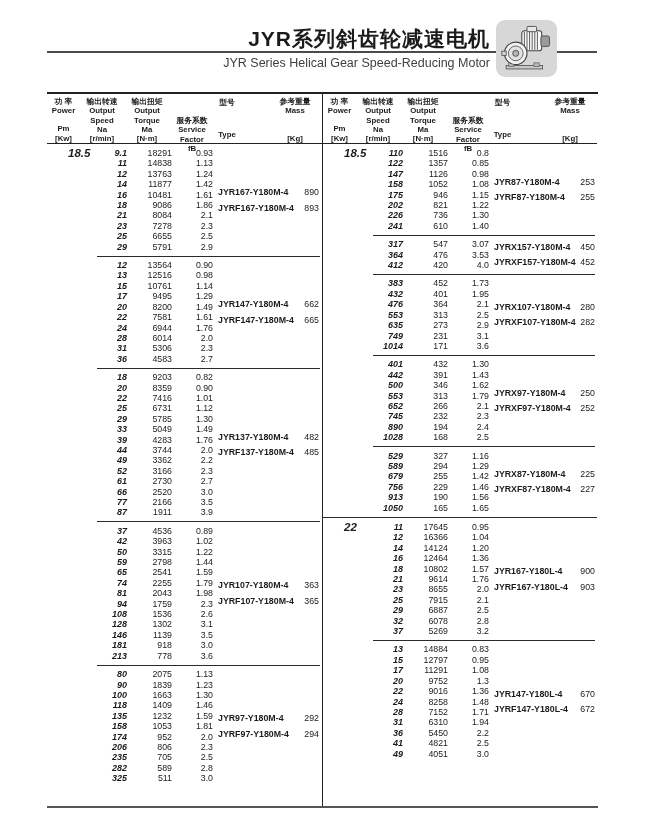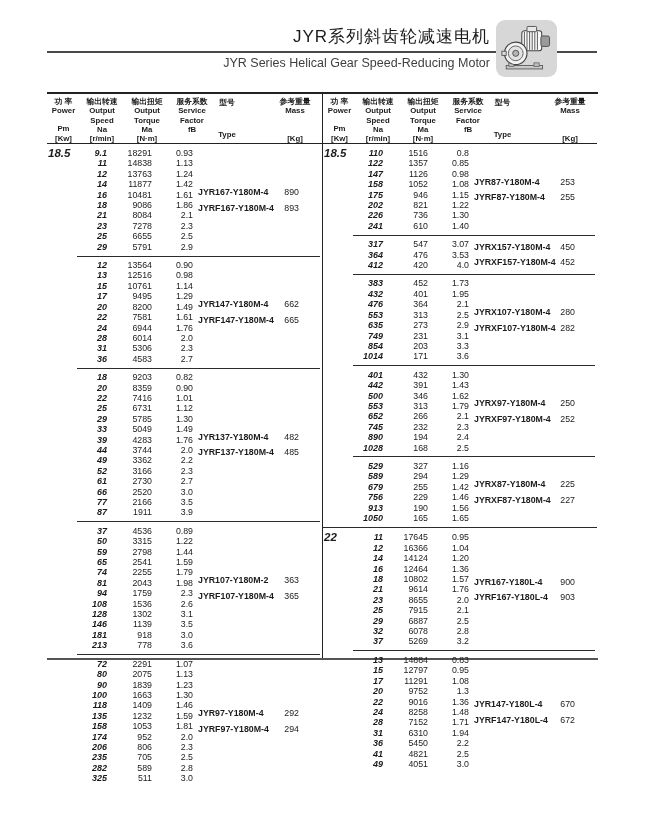--- a/index.html
+++ b/index.html
@@ -3,60 +3,60 @@
 <meta charset="utf-8">
 <style>
   html,body { margin:0; padding:0; background:#fff; }
   .page {
     position:relative; width:646px; height:826px; background:#ffffff;
     font-family:"Liberation Sans", sans-serif; color:#1b1b1b; overflow:hidden;
   }
   
   .title-cn {
     position:absolute; top:25px; right:156px;
-    font-size:17px; font-weight:normal; letter-spacing:1px; white-space:nowrap;
+    font-size:21px; font-weight:bold; letter-spacing:1px; white-space:nowrap;
   }
   .title-rule {
     position:absolute; top:51px; left:47px; width:550px; height:2px; background:#4a4a4a;
   }
   .subtitle {
     position:absolute; top:56px; right:156px;
     font-size:12.5px; white-space:nowrap; color:#404040;
   }
   .motor-box {
     position:absolute; top:20px; left:496px; width:61px; height:57px;
     background:#d7d7d7; border-radius:9px; z-index:2;
     display:flex; align-items:center; justify-content:center;
   }
   
   .spec-table {
-    position:absolute; left:47px; top:92px; width:551px; height:568px;
+    position:absolute; left:47px; top:92px; width:551px; height:716px;
     border-top:2px solid #222; border-bottom:2px solid #555;
     display:flex; box-sizing:border-box;
   }
   .half { width:275px; box-sizing:border-box; }
   .half-right { border-left:1px solid #222; }
   .thead {
     height:50px; border-bottom:1px solid #222; box-sizing:border-box;
     display:flex; padding-top:3px; font-weight:bold; text-align:center;
     font-size:7.8px; line-height:9.3px;
   }
   .hcell { display:flex; flex-direction:column; }
   .hcell span { display:block; }
   .h-power { width:33px; }
   .h-speed { width:44px; }
   .h-torque { width:46px; }
-  .h-factor { width:44px; }
+  .h-factor { width:44px;margin-top:19px; }
   .h-type  { flex:1; padding-right:28px;gap:23px; }
   .h-mass  { width:54px;text-align:center; }
   .h-bot { margin-top:auto; }
   .h-type .hcn { margin-top:1px; }
   
   .tbody { padding-top:4px; }
-  .group { position:relative; padding:0 2px 0 30px; box-sizing:border-box; }
+  .group { position:relative; padding:0 2px 0 30px; box-sizing:border-box;margin-left:20px; }
   .power {
     position:absolute; left:1px; top:-1px;
     font-weight:bold; font-style:italic; font-size:11.5px;
   }
   .block { position:relative; }
   .row { display:flex; height:10.42px; line-height:10.6px; font-size:8.8px; }
   .c-speed  { width:30px; text-align:right; font-weight:bold; font-style:italic; font-size:9px; }
   .c-torque { width:45px; text-align:right; }
   .c-factor { width:41px; text-align:right; }
   .types {
@@ -351,20 +351,25 @@
               </div>
             </div>
             <div class="sep"></div>
             <div class="block">
               <div class="row">
                 <span class="c-speed">37</span>
                 <span class="c-torque">4536</span>
                 <span class="c-factor">0.89</span>
               </div>
               <div class="row">
+                <span class="c-speed">42</span>
+                <span class="c-torque">3963</span>
+                <span class="c-factor">1.02</span>
+              </div>
+              <div class="row">
                 <span class="c-speed">50</span>
                 <span class="c-torque">3315</span>
                 <span class="c-factor">1.22</span>
               </div>
               <div class="row">
                 <span class="c-speed">59</span>
                 <span class="c-torque">2798</span>
                 <span class="c-factor">1.44</span>
               </div>
               <div class="row">
@@ -407,36 +412,31 @@
                 <span class="c-torque">918</span>
                 <span class="c-factor">3.0</span>
               </div>
               <div class="row">
                 <span class="c-speed">213</span>
                 <span class="c-torque">778</span>
                 <span class="c-factor">3.6</span>
               </div>
               <div class="types">
                 <div class="type-row">
-                  <span class="type-name">JYR107-Y180M-2</span>
+                  <span class="type-name">JYR107-Y180M-4</span>
                   <span class="type-mass">363</span>
                 </div>
                 <div class="type-row">
                   <span class="type-name">JYRF107-Y180M-4</span>
                   <span class="type-mass">365</span>
                 </div>
               </div>
             </div>
             <div class="sep"></div>
             <div class="block">
-              <div class="row">
-                <span class="c-speed">72</span>
-                <span class="c-torque">2291</span>
-                <span class="c-factor">1.07</span>
-              </div>
               <div class="row">
                 <span class="c-speed">80</span>
                 <span class="c-torque">2075</span>
                 <span class="c-factor">1.13</span>
               </div>
               <div class="row">
                 <span class="c-speed">90</span>
                 <span class="c-torque">1839</span>
                 <span class="c-factor">1.23</span>
               </div>
@@ -647,25 +647,20 @@
                 <span class="c-speed">635</span>
                 <span class="c-torque">273</span>
                 <span class="c-factor">2.9</span>
               </div>
               <div class="row">
                 <span class="c-speed">749</span>
                 <span class="c-torque">231</span>
                 <span class="c-factor">3.1</span>
               </div>
               <div class="row">
-                <span class="c-speed">854</span>
-                <span class="c-torque">203</span>
-                <span class="c-factor">3.3</span>
-              </div>
-              <div class="row">
                 <span class="c-speed">1014</span>
                 <span class="c-torque">171</span>
                 <span class="c-factor">3.6</span>
               </div>
               <div class="types">
                 <div class="type-row">
                   <span class="type-name">JYRX107-Y180M-4</span>
                   <span class="type-mass">280</span>
                 </div>
                 <div class="type-row">

